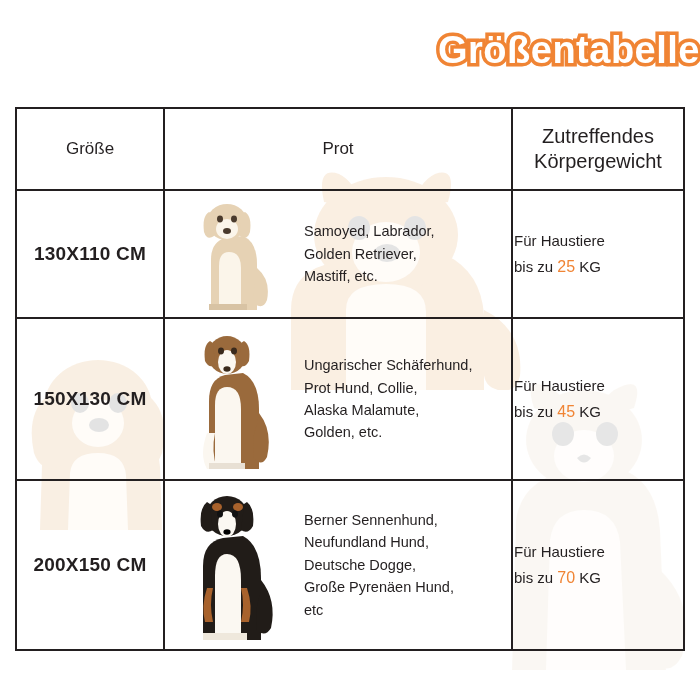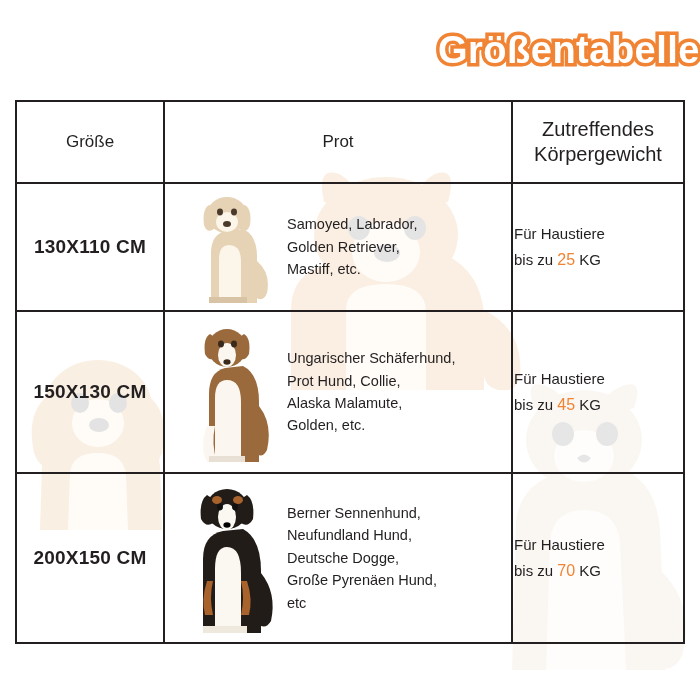--- a/index.html
+++ b/index.html
@@ -79,21 +79,21 @@
     height: 300px;
     opacity: 0.5;
   }
 
   
   table.size-table {
     position: relative;
     z-index: 3;
     border-collapse: collapse;
     width: 666px;
-    margin: 0 auto;
+    margin: 7px auto;
     table-layout: fixed;
     background: transparent;
     padding-left: 20px;
   }
   table.size-table td {
     border: 2px solid #231f20;
     vertical-align: middle;
     background: transparent;
   }
   col.c1 { width: 148px; }
@@ -117,21 +117,21 @@
     color: #231f20;
     letter-spacing: 0.2px;
   }
 
   .type-cell {
     padding: 0;
   }
   .type-inner {
     display: flex;
     align-items: center;
-    gap: 8px;
+    gap: 25px;
     padding: 6px 4px 6px 10px;
   }
   .dog-photo {
     flex: 0 0 auto;
     width: 104px;
     display: flex;
     align-items: flex-end;
     justify-content: center;
   }
   .breeds {

